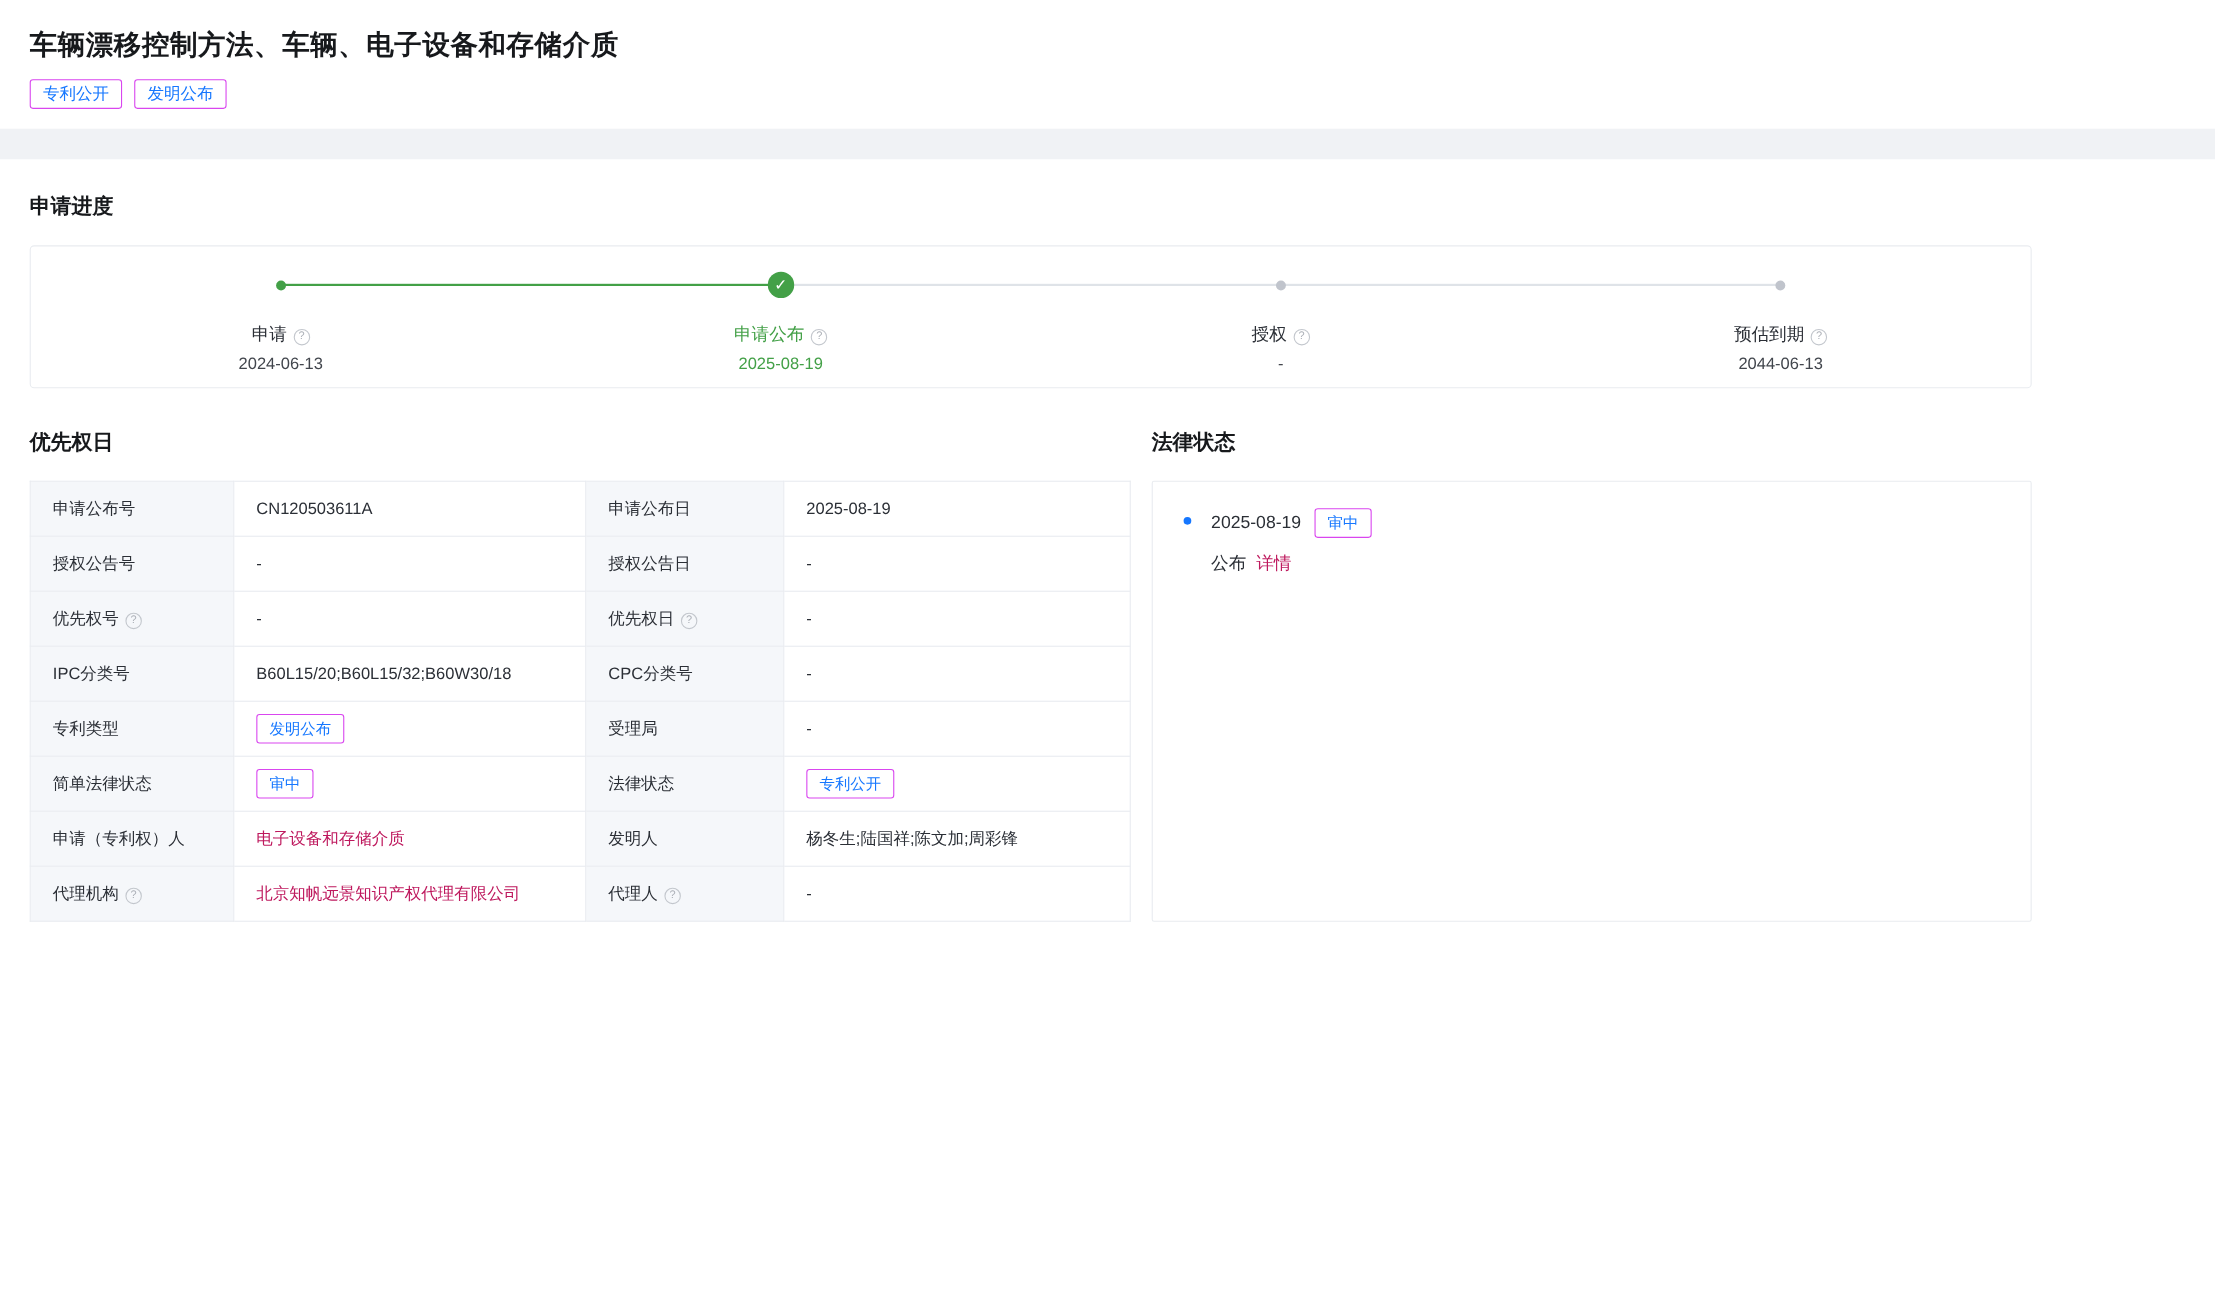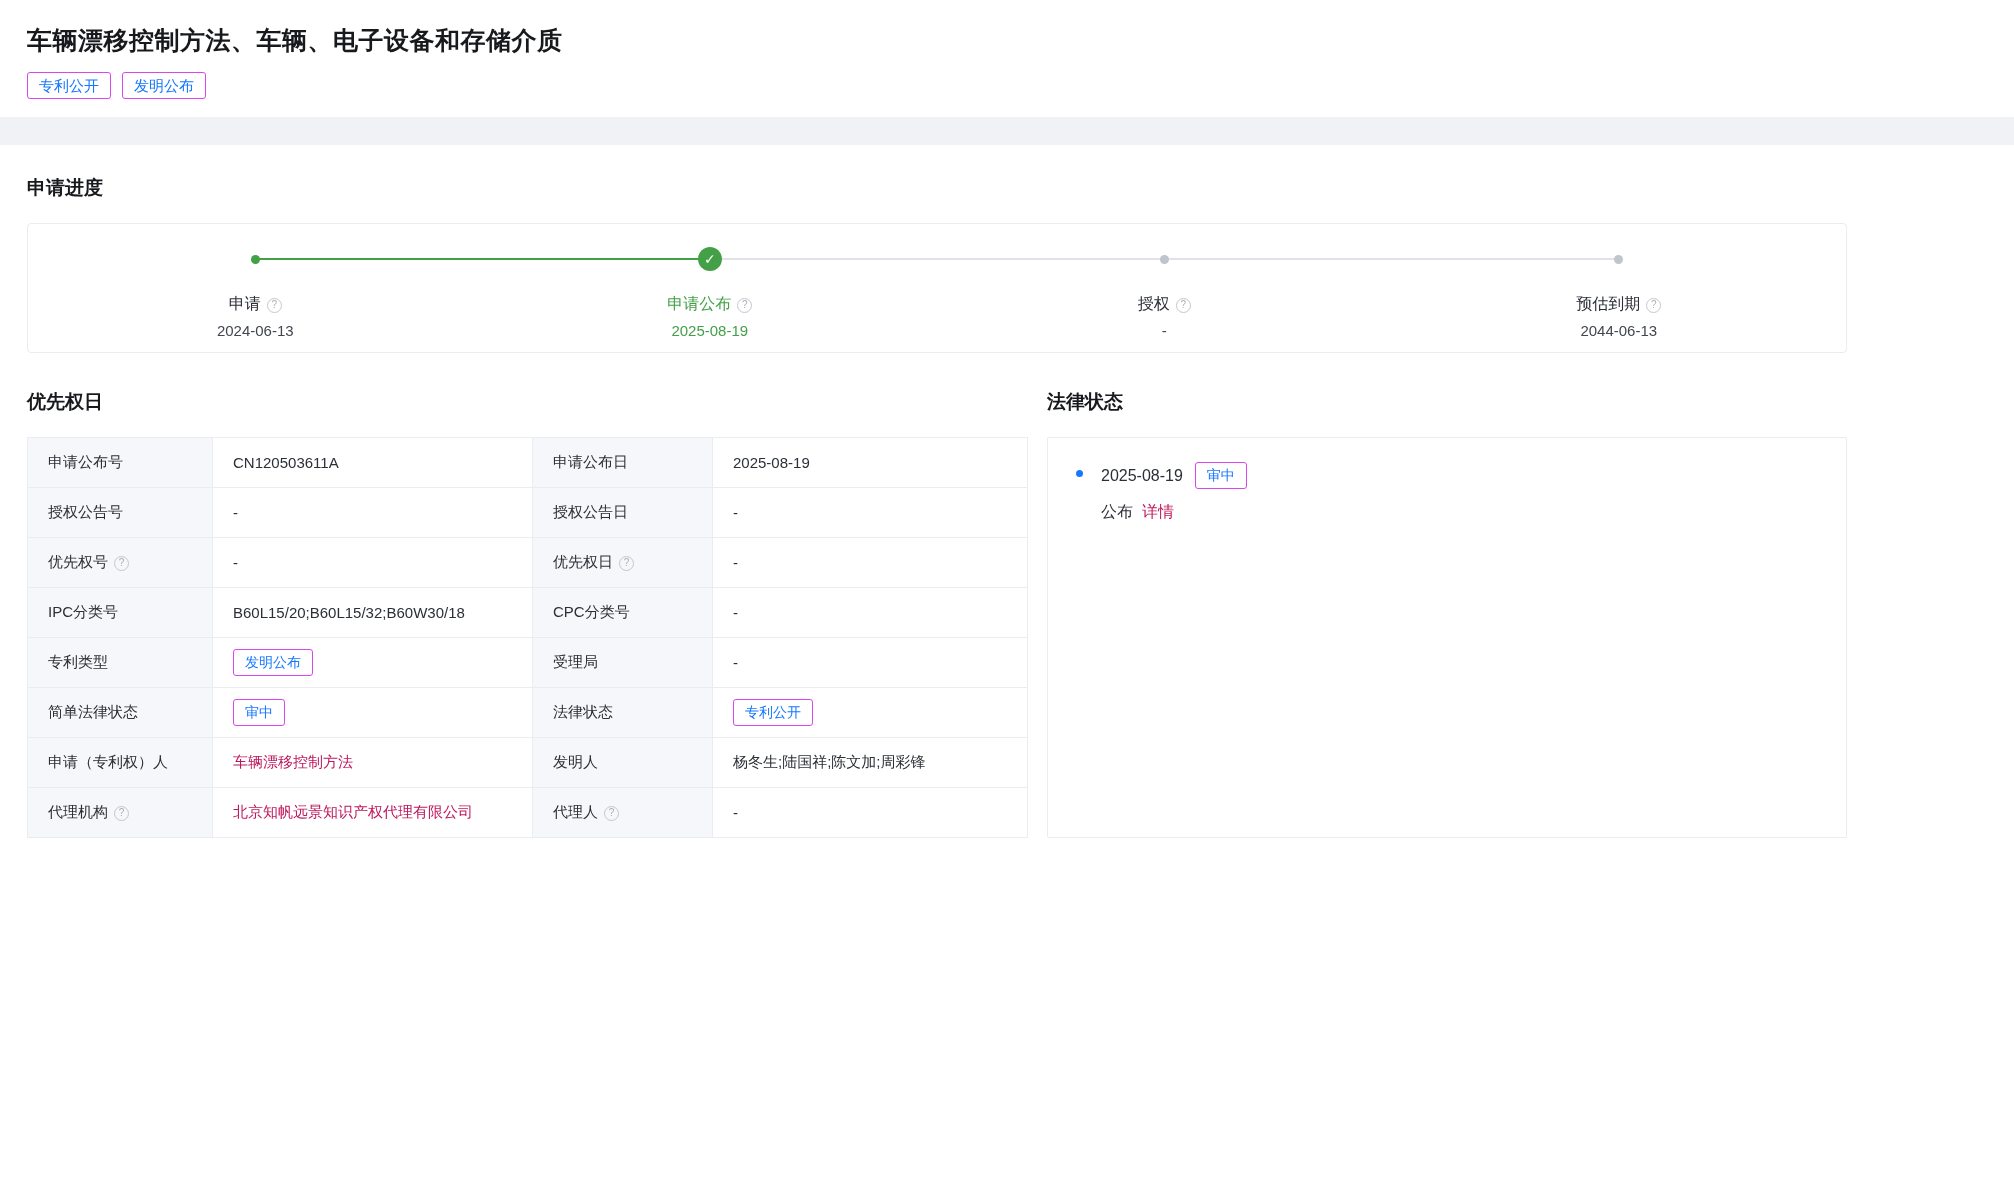--- a/index.html
+++ b/index.html
@@ -178,21 +178,21 @@
               <td class="val"><span>-</span></td>
             </tr>
             <tr>
               <td class="lbl"><span>简单法律状态</span></td>
               <td class="val"><span class="chip">审中</span></td>
               <td class="lbl"><span>法律状态</span></td>
               <td class="val"><span class="chip">专利公开</span></td>
             </tr>
             <tr>
               <td class="lbl"><span>申请（专利权）人</span></td>
-              <td class="val"><a class="link">车辆漂移控制方法</a></td>
+              <td class="val"><a class="link">电子设备和存储介质</a></td>
               <td class="lbl"><span>发明人</span></td>
               <td class="val"><span>杨冬生;陆国祥;陈文加;周彩锋</span></td>
             </tr>
             <tr>
               <td class="lbl"><span>代理机构</span><span class="help">?</span></td>
               <td class="val"><a class="link">北京知帆远景知识产权代理有限公司</a></td>
               <td class="lbl"><span>代理人</span><span class="help">?</span></td>
               <td class="val"><span>-</span></td>
             </tr>
           </tbody>

